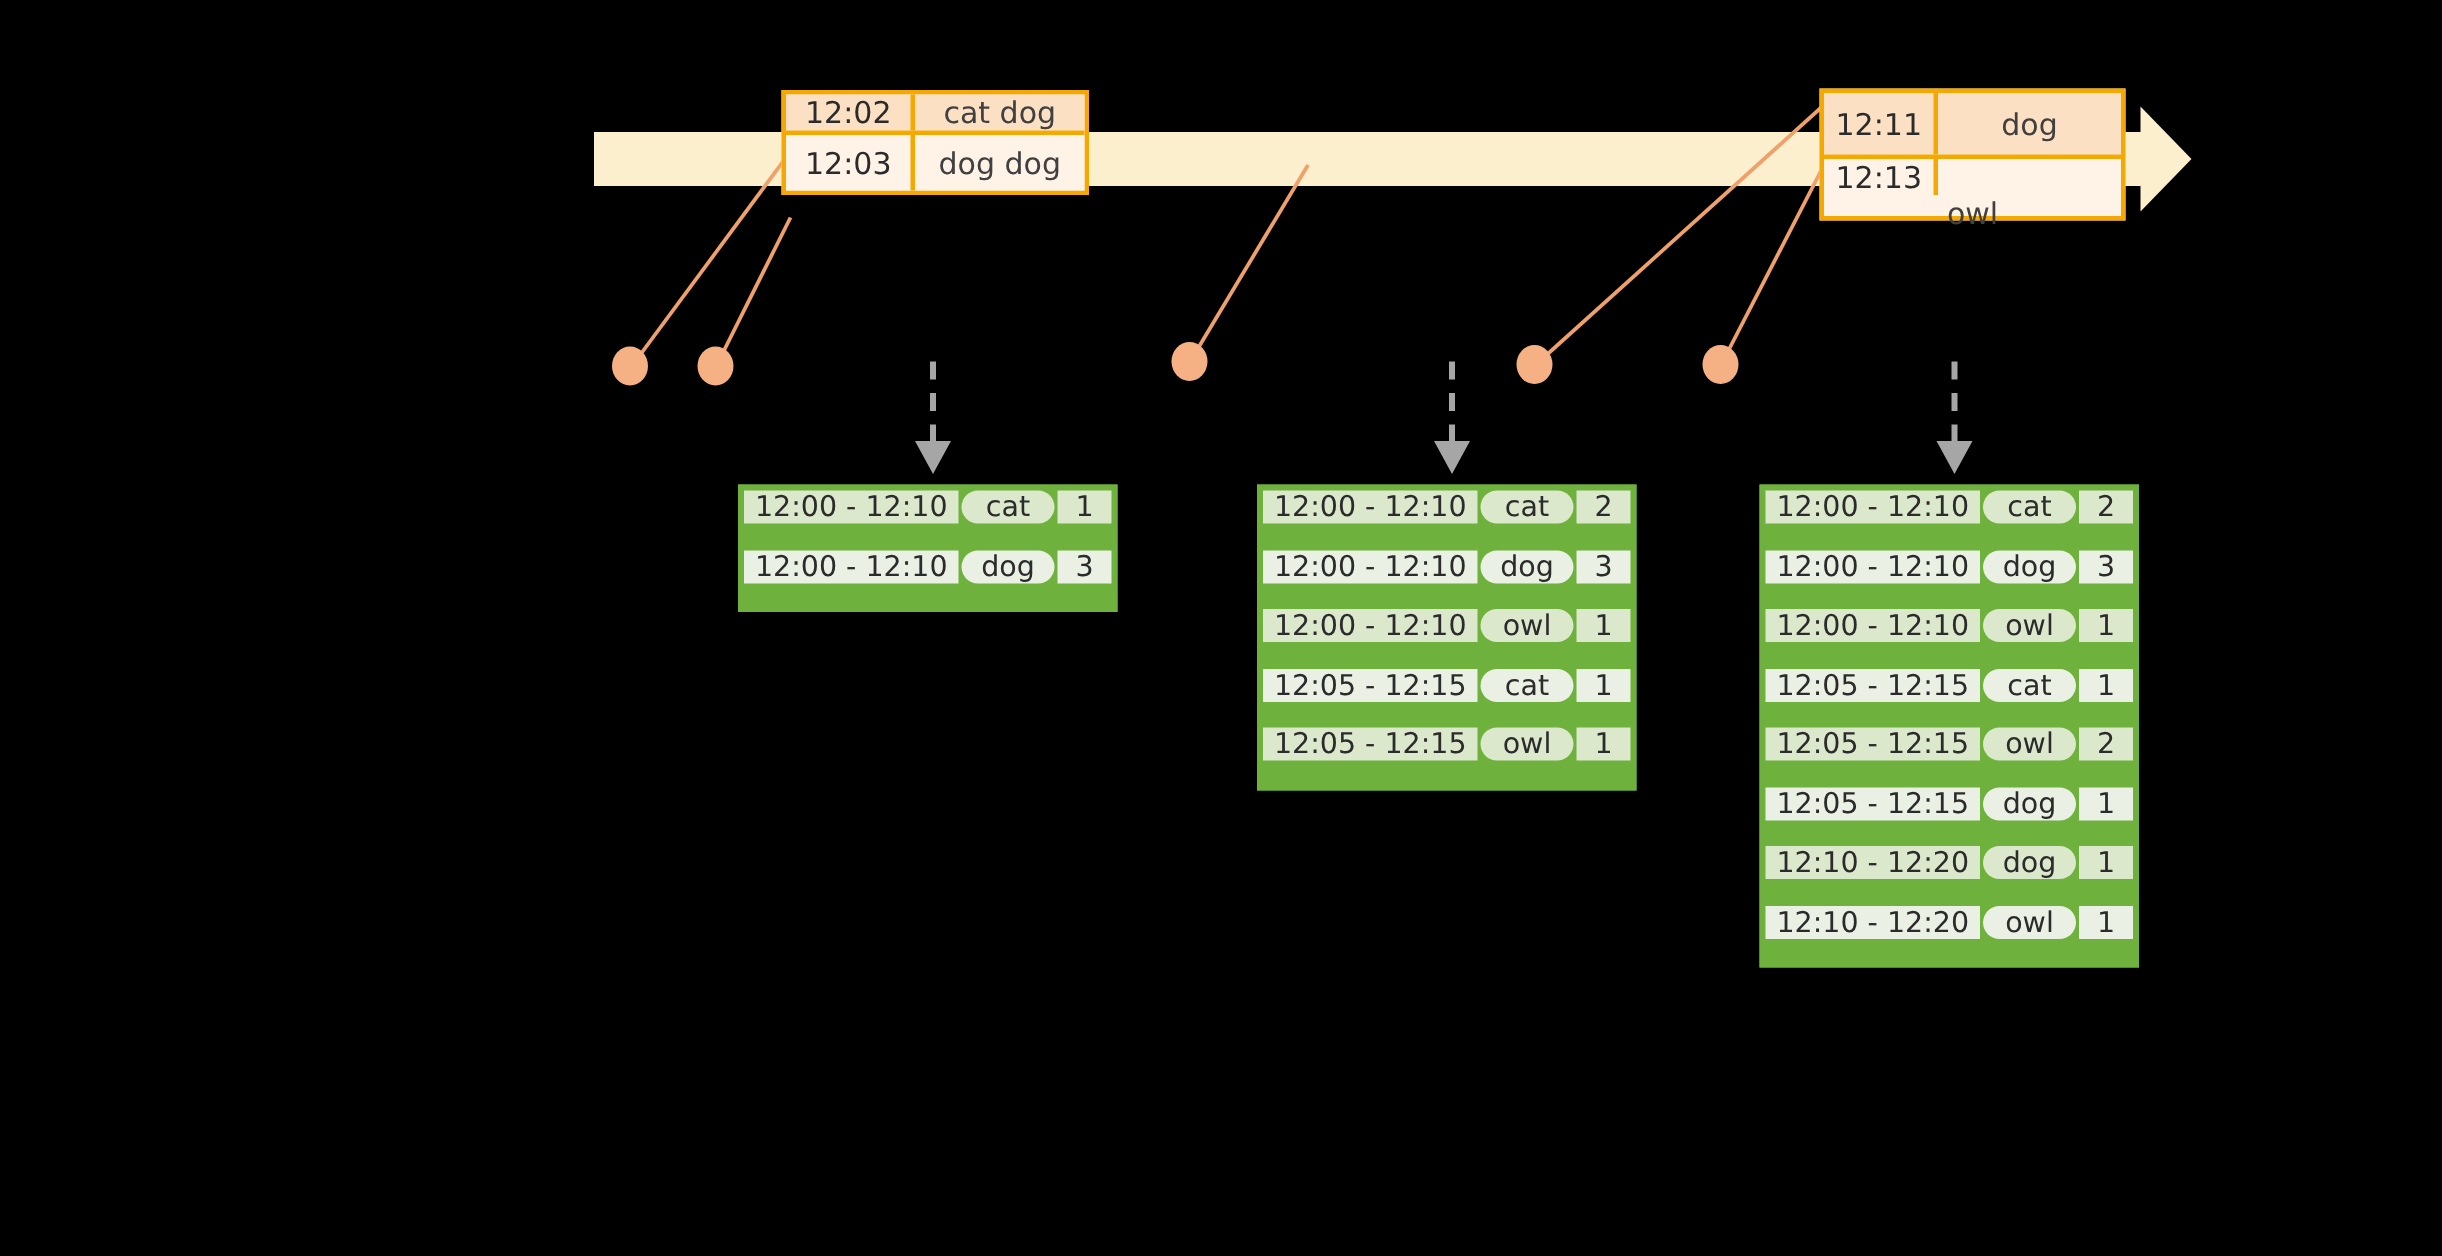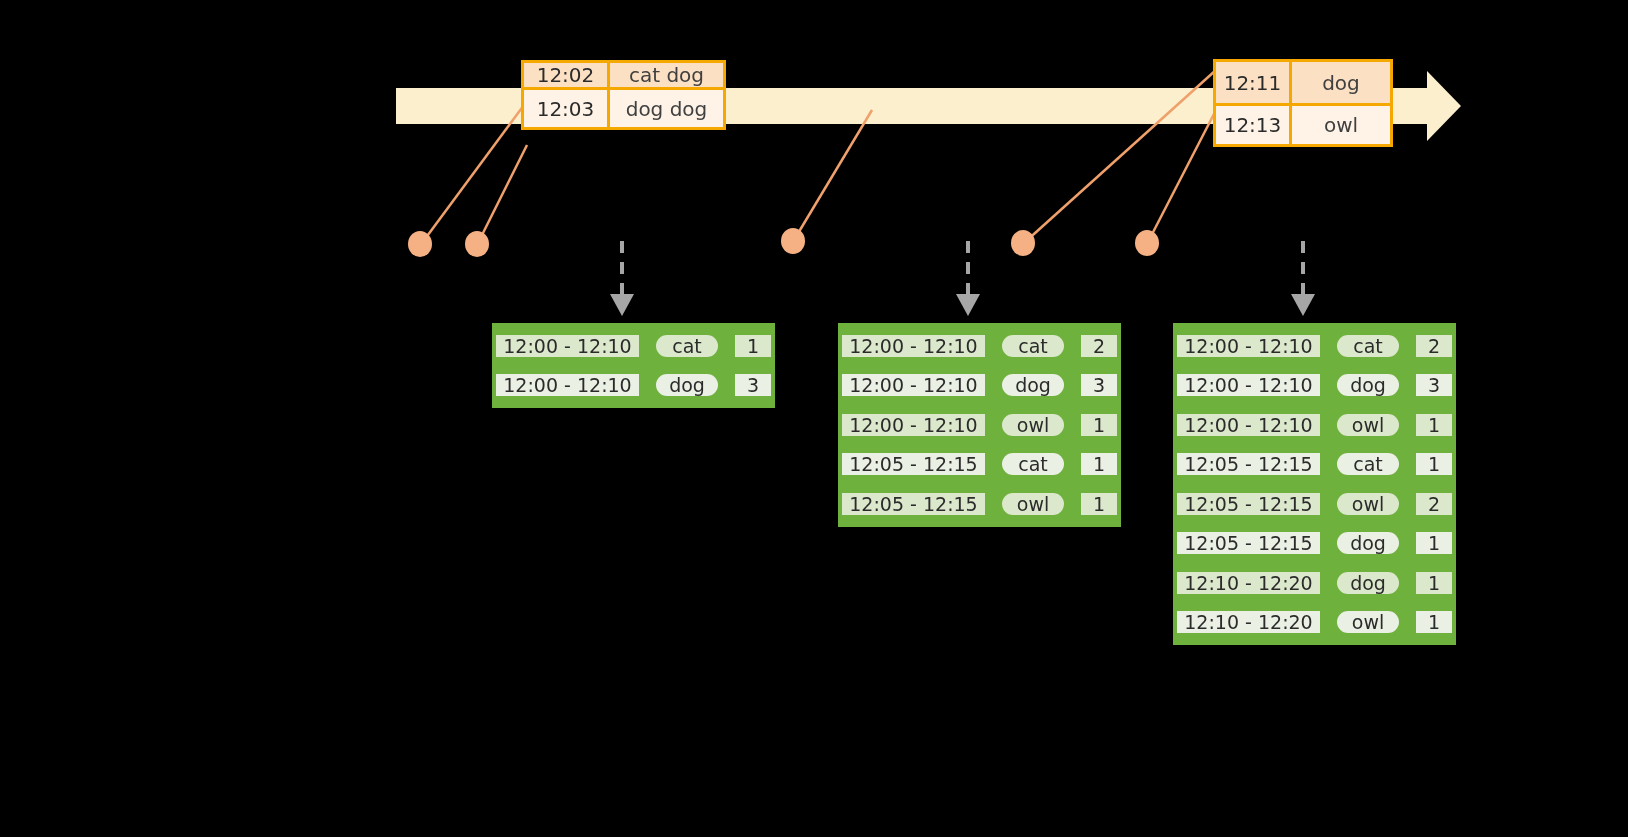--- a/index.html
+++ b/index.html
@@ -67,24 +67,23 @@
   
   .agg-table {
     position: absolute;
     border: 4px solid #6EB13C;
     box-sizing: border-box;
     background: #6EB13C;
     z-index: 4;
   }
   .agg-row {
     display: flex;
-    align-items: center;
+    align-items: flex-start;
     height: 37.5px;
     box-sizing: border-box;
-    gap: 15px;
   }
   .agg-row + .agg-row { margin-top: 2px; }
   .agg-cell {
     display: flex;
     align-items: center;
     justify-content: center;
     box-sizing: border-box;
     font-size: 19px;
     color: #2b2b2b;
     white-space: nowrap;
@@ -140,26 +139,26 @@
       <span class="ev-time" style="width:86px;">12:02</span>
       <span class="ev-payload">cat dog</span>
     </div>
     <div class="event-row shade-b" style="height:40px;justify-content:flex-end;">
       <span class="ev-time" style="width:86px;">12:03</span>
       <span class="ev-payload">dog dog</span>
     </div>
   </div>
 
 
-  <div class="event-box" style="left:1213px; top:59px; width:180px;">
+  <div class="event-box" style="left:1213px; top:59px; width:204px;">
     <div class="event-row shade-a" style="height:41px;">
       <span class="ev-time" style="width:76px;">12:11</span>
       <span class="ev-payload">dog</span>
     </div>
-    <div class="event-row shade-b" style="height:41px;">
+    <div class="event-row shade-b" style="height:41px;flex-direction:column;">
       <span class="ev-time" style="width:76px;">12:13</span>
       <span class="ev-payload">owl</span>
     </div>
   </div>
 
   <div class="agg-table" style="left:492px; top:323px;">
     <div class="agg-row shade-a">
       <span class="agg-cell c-window">12:00 - 12:10</span>
       <span class="agg-cell c-key">cat</span>
       <span class="agg-cell c-count">1</span>

